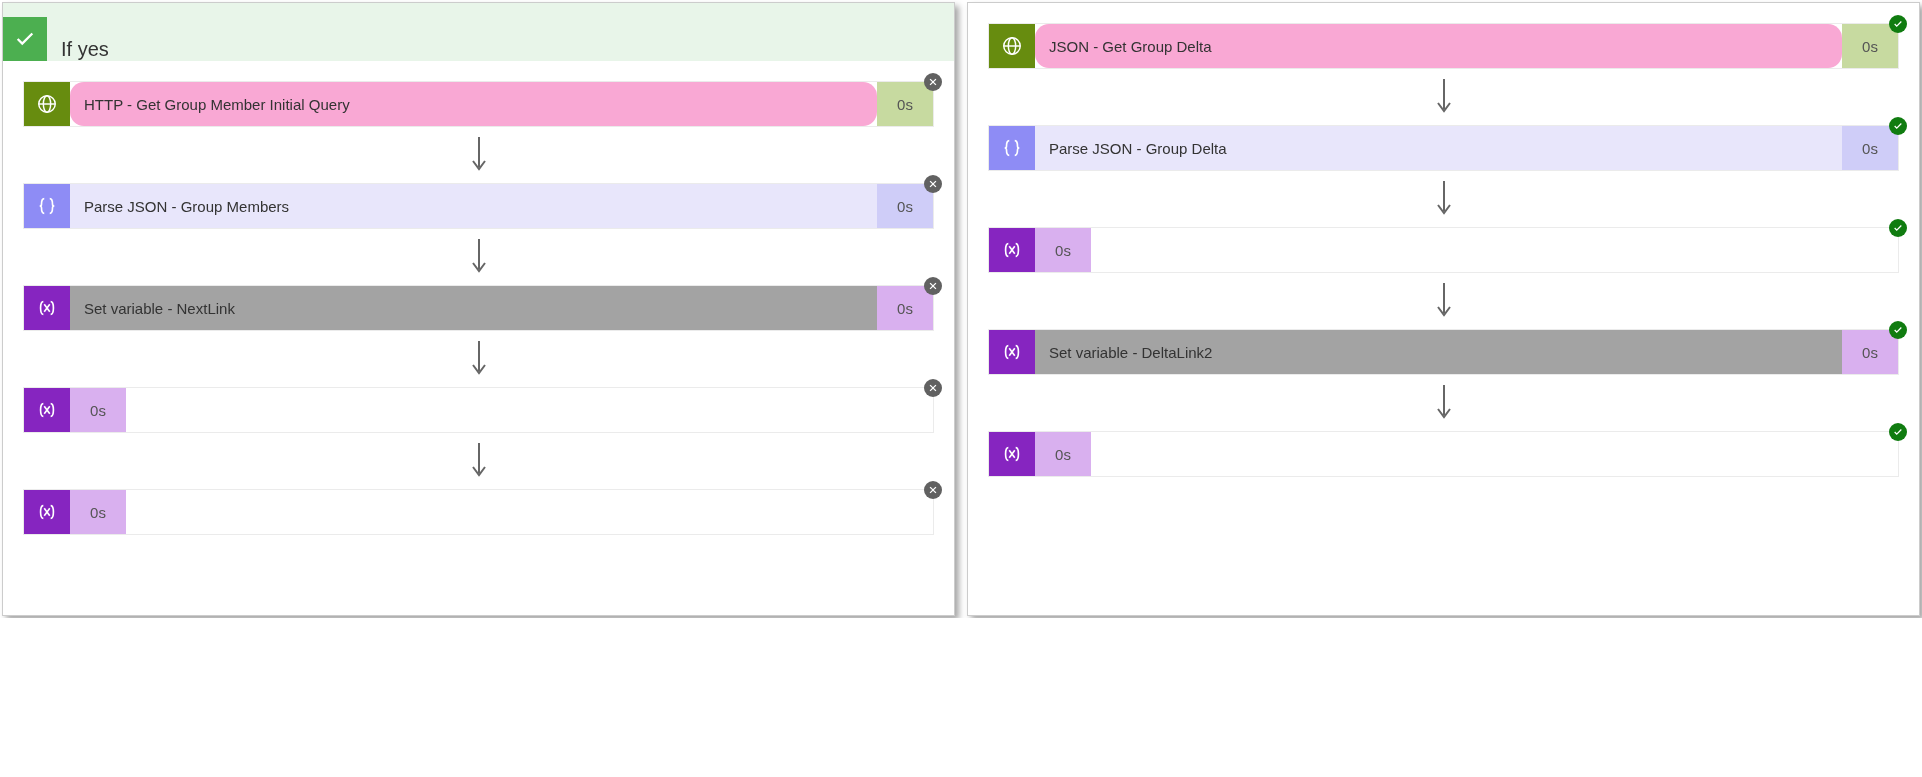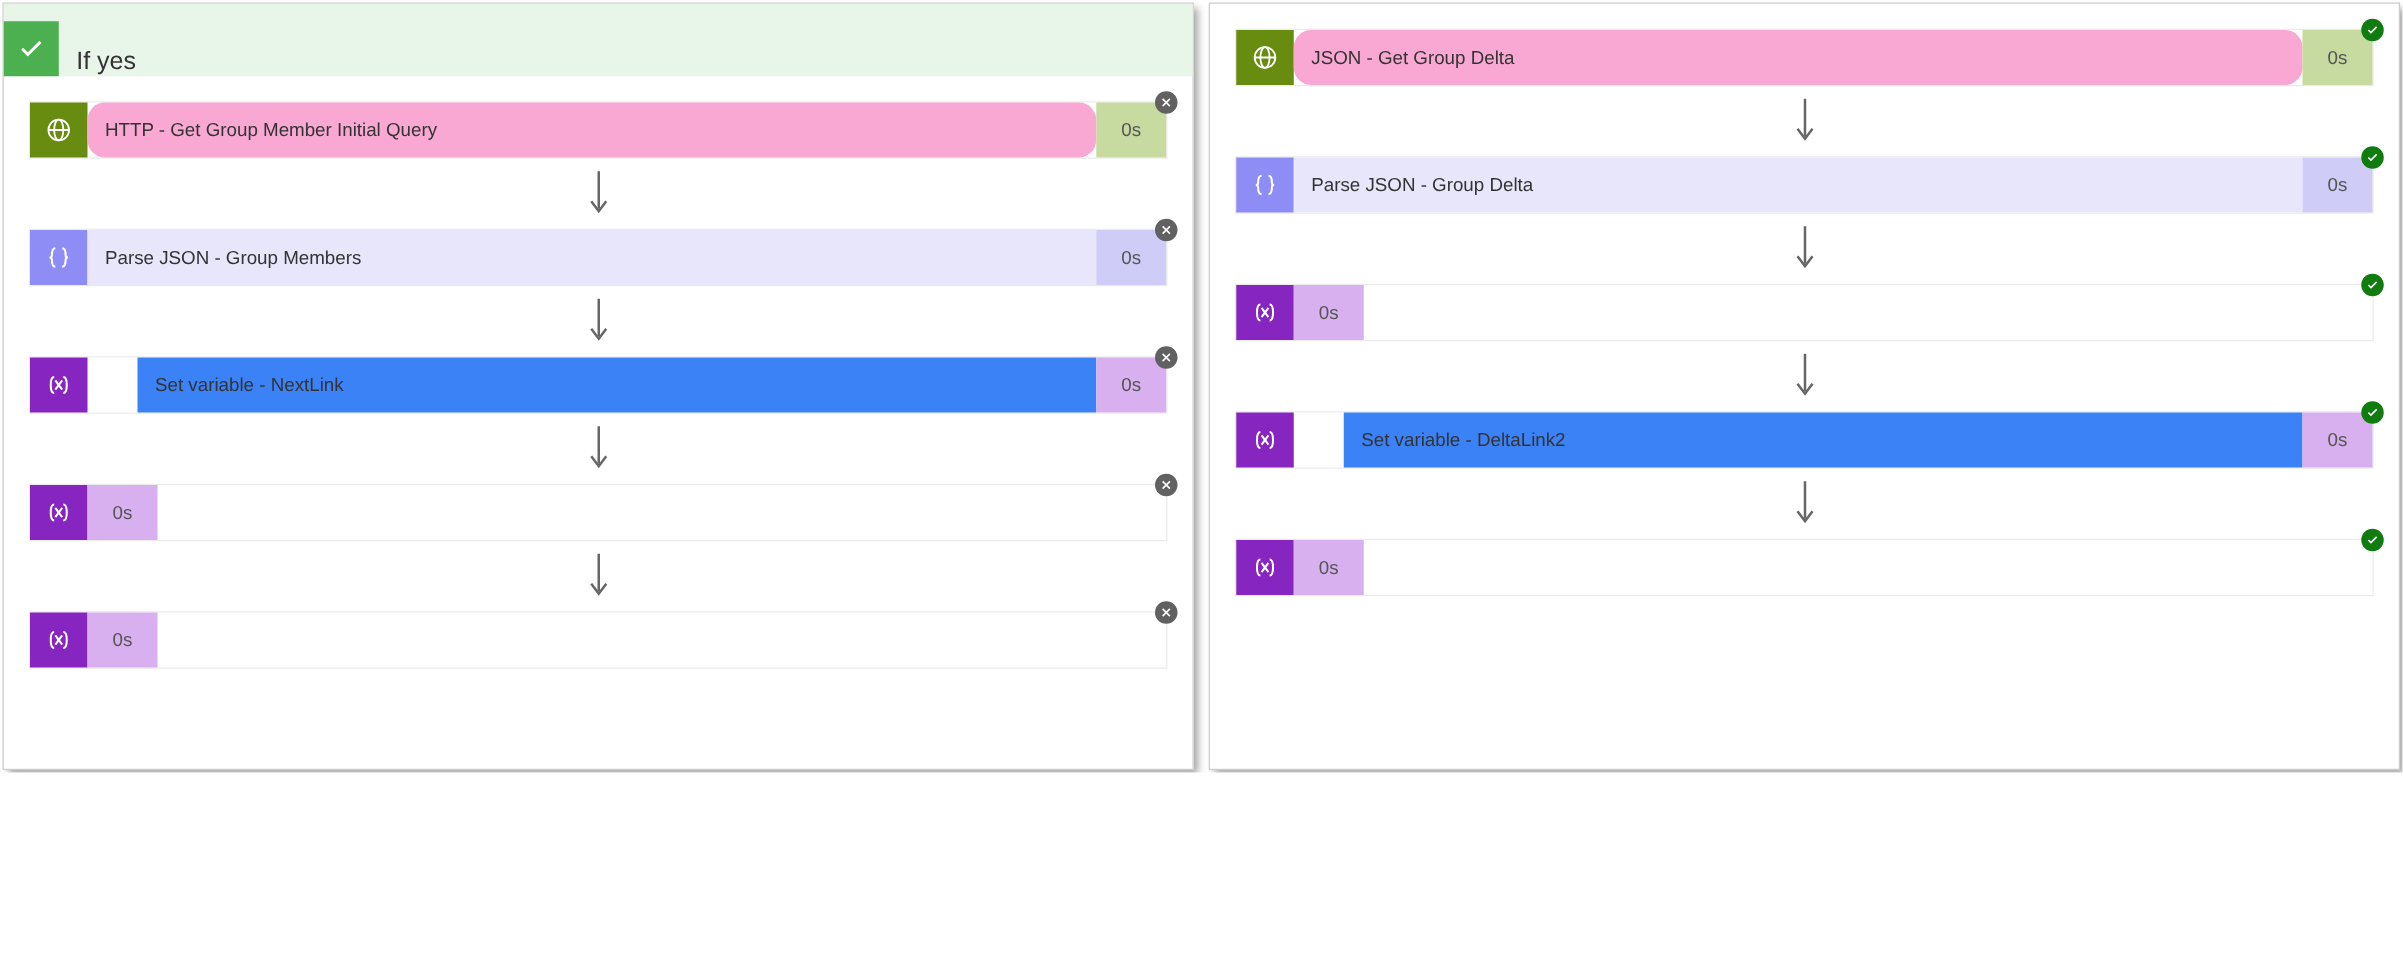--- a/index.html
+++ b/index.html
@@ -82,21 +82,21 @@
   
   .http .action-icon { background: #678c0f; }
   .http .action-label { background: #f9a8d4; border-radius: 14px; }
   .http .action-duration { background: #c7daa0; }
   
   .parse .action-icon { background: #8e8cf5; }
   .parse .action-label { background: #e8e6fb; }
   .parse .action-duration { background: #cfcdf8; }
   
   .var .action-icon { background: #8625c0; }
-  .var .action-label { background: #3b82f6; margin-left: 40px; }
+  .var .action-label { background: #a3a3a3; }
   .var .action-duration { background: #d9b0ef; }
   .status-badge {
     position: absolute;
     top: -9px;
     right: -9px;
     width: 18px;
     height: 18px;
     border-radius: 50%;
     display: flex;
     align-items: center;

